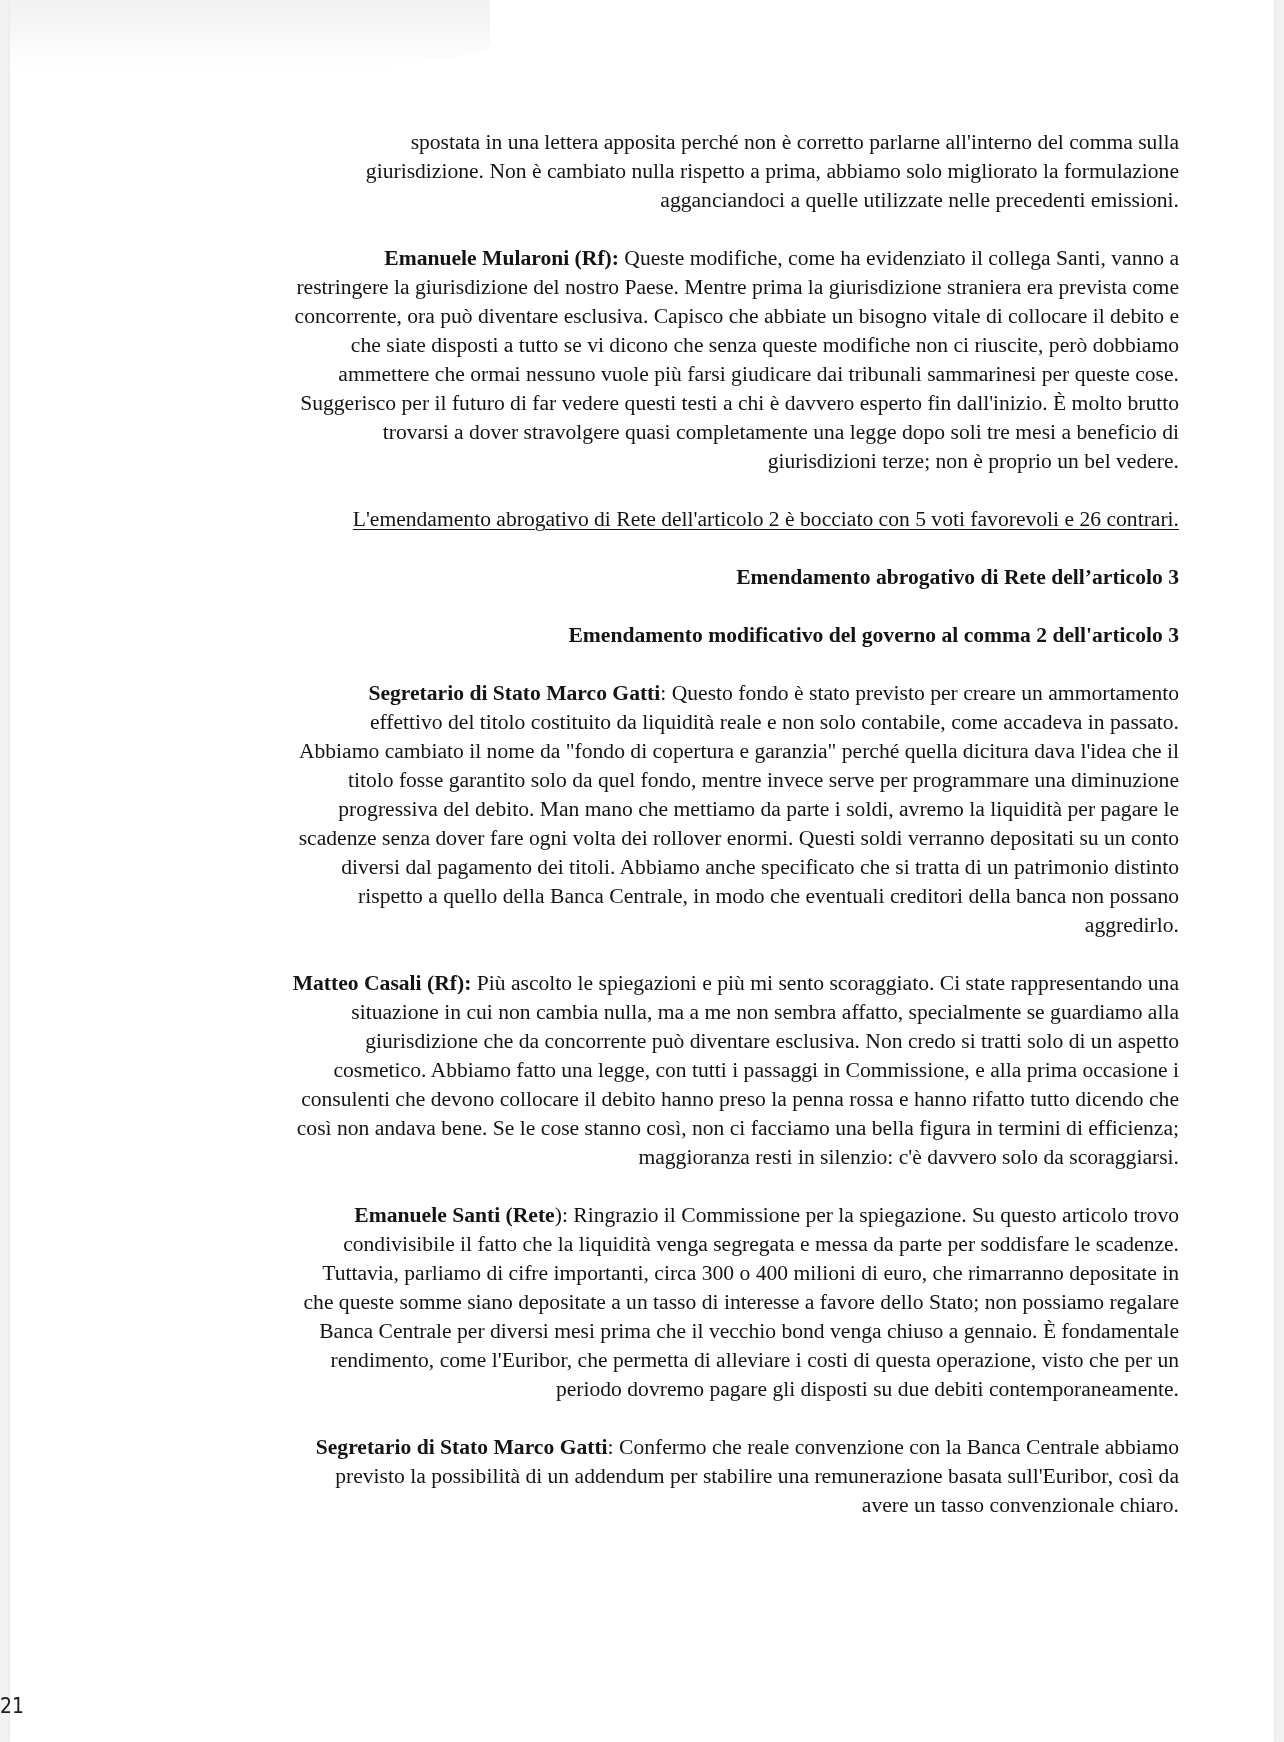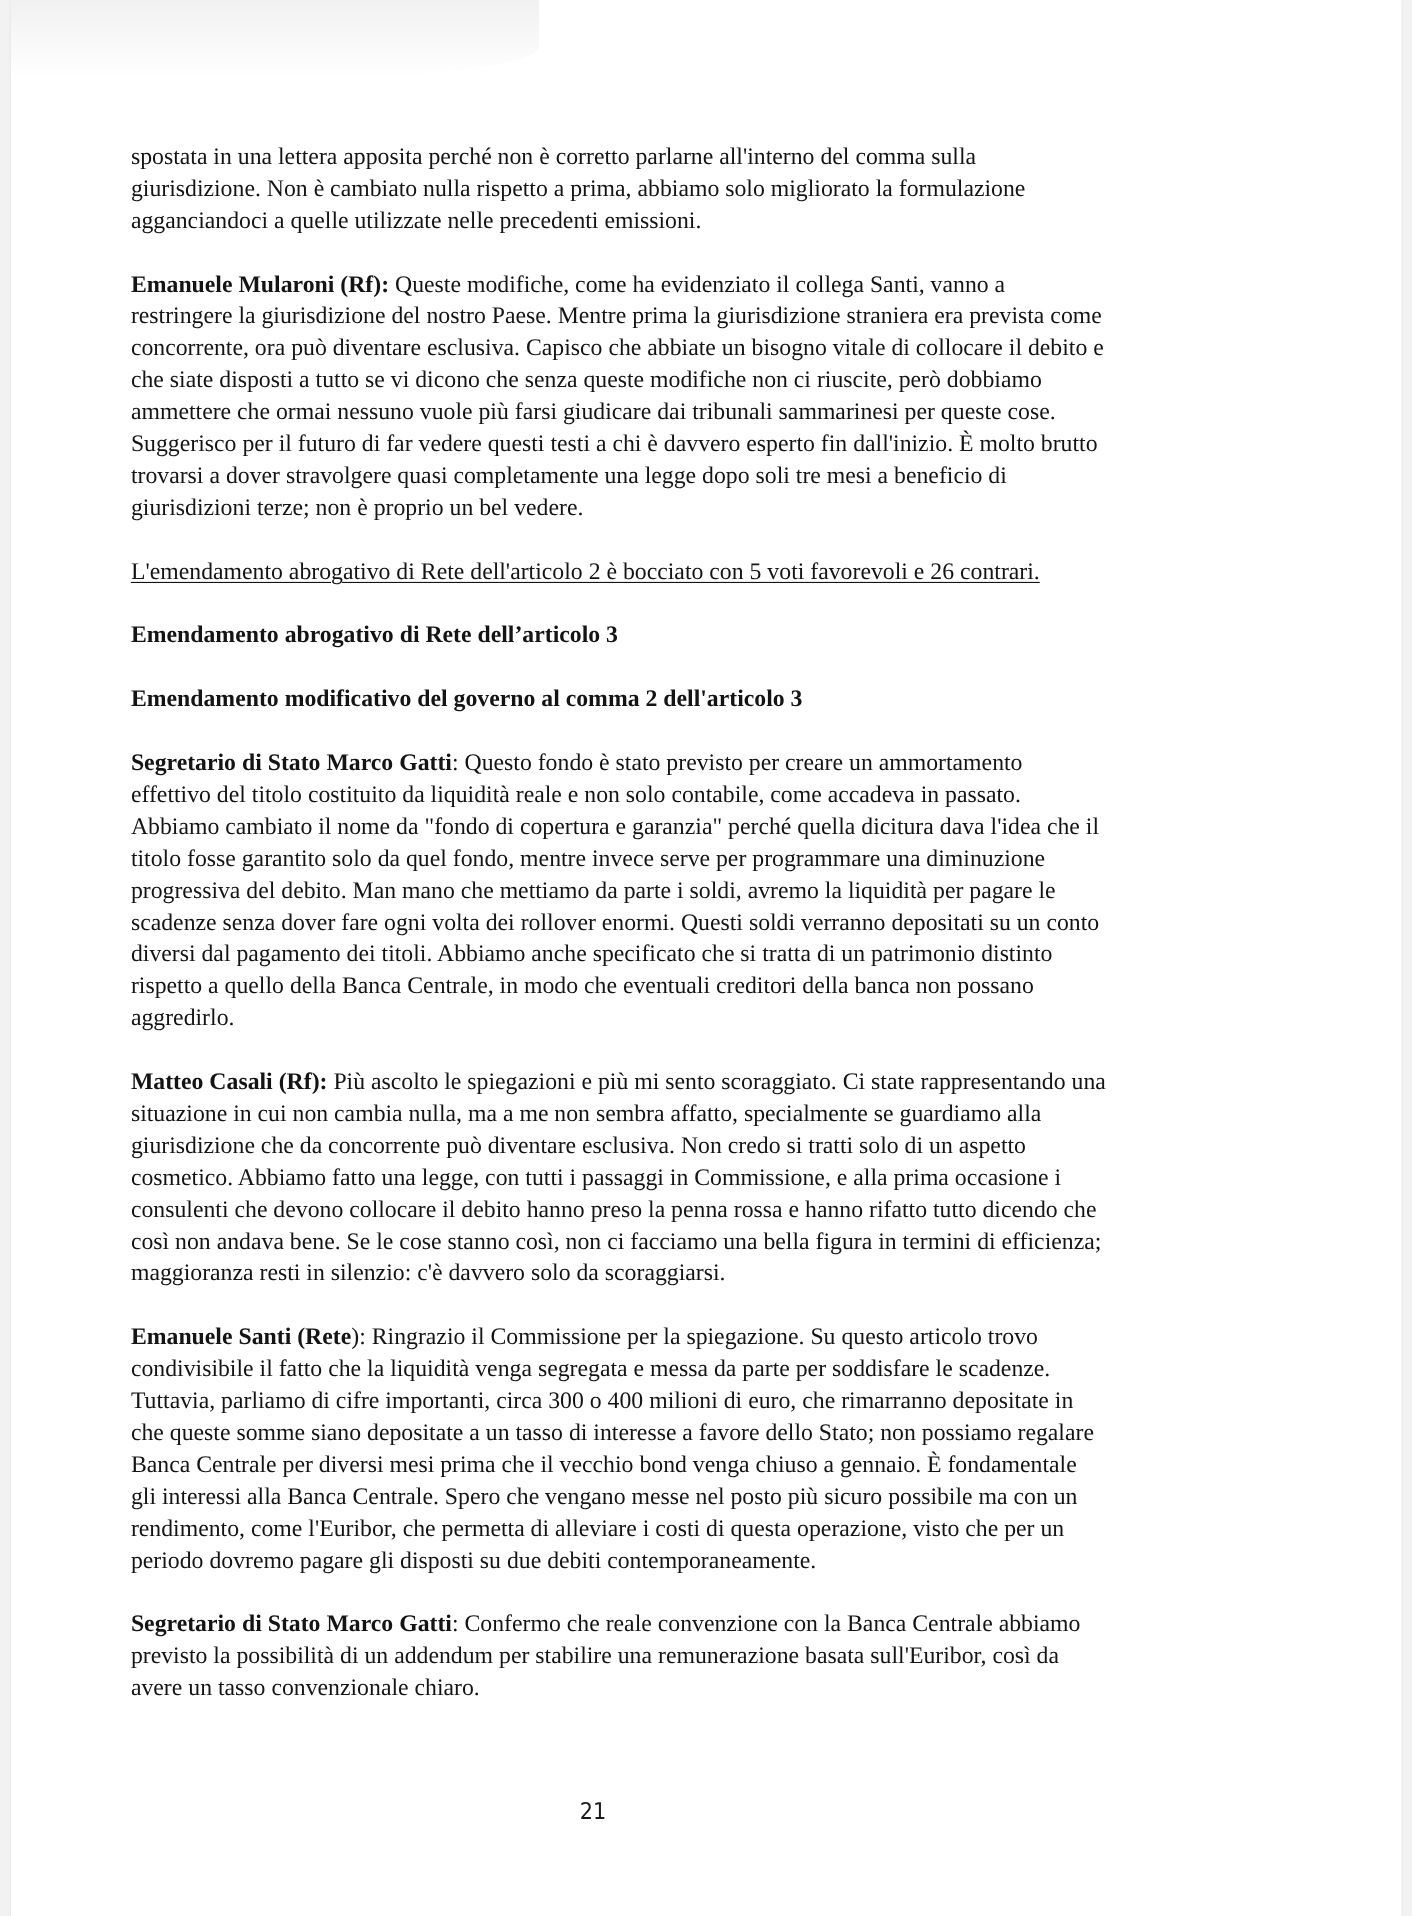--- a/index.html
+++ b/index.html
@@ -41,40 +41,41 @@
       line-height: 29px;
       color: #141414;
     }
     .para {
       margin: 0 0 29px 0;
       white-space: nowrap;
     }
     .line {
       display: block;
       height: 29px;
+      text-align: right;
     }
     .speaker {
       font-weight: bold;
     }
     .heading {
       font-weight: bold;
       margin: 0 0 29px 0;
       white-space: nowrap;
     }
     .vote-result {
       text-decoration: underline;
       text-underline-offset: 3px;
       text-decoration-thickness: 1px;
     }
     .page-number {
       position: absolute;
       left: 0;
       width: 1078px;
-      top: 1635px;
-      text-align: center;
+      top: 1694px;
+      text-align: left;
       font-family: "DejaVu Sans Condensed", "DejaVu Sans", sans-serif;
       font-size: 21px;
       color: #1a1a1a;
     }
   </style>
 </head>
 <body>
 
 <div class="page">
   <div class="page-top-shade"></div>
@@ -132,21 +133,20 @@
     <span class="line">così non andava bene. Se le cose stanno così, non ci facciamo una bella figura in termini di efficienza;</span>
     <span class="line">maggioranza resti in silenzio: c'è davvero solo da scoraggiarsi.</span>
   </p>
 
   <p class="para">
     <span class="line"><span class="speaker">Emanuele Santi (Rete</span><span>): Ringrazio il Commissione per la spiegazione. Su questo articolo trovo</span></span>
     <span class="line">condivisibile il fatto che la liquidità venga segregata e messa da parte per soddisfare le scadenze.</span>
     <span class="line">Tuttavia, parliamo di cifre importanti, circa 300 o 400 milioni di euro, che rimarranno depositate in</span>
     <span class="line">che queste somme siano depositate a un tasso di interesse a favore dello Stato; non possiamo regalare</span>
     <span class="line">Banca Centrale per diversi mesi prima che il vecchio bond venga chiuso a gennaio. È fondamentale</span>
-    <span class="line">gli interessi alla Banca Centrale. Spero che vengano messe nel posto più sicuro possibile ma con un</span>
     <span class="line">rendimento, come l'Euribor, che permetta di alleviare i costi di questa operazione, visto che per un</span>
     <span class="line">periodo dovremo pagare gli disposti su due debiti contemporaneamente.</span>
   </p>
 
   <p class="para">
     <span class="line"><span class="speaker">Segretario di Stato Marco Gatti</span><span>: Confermo che reale convenzione con la Banca Centrale abbiamo</span></span>
     <span class="line">previsto la possibilità di un addendum per stabilire una remunerazione basata sull'Euribor, così da</span>
     <span class="line">avere un tasso convenzionale chiaro.</span>
   </p>
 

